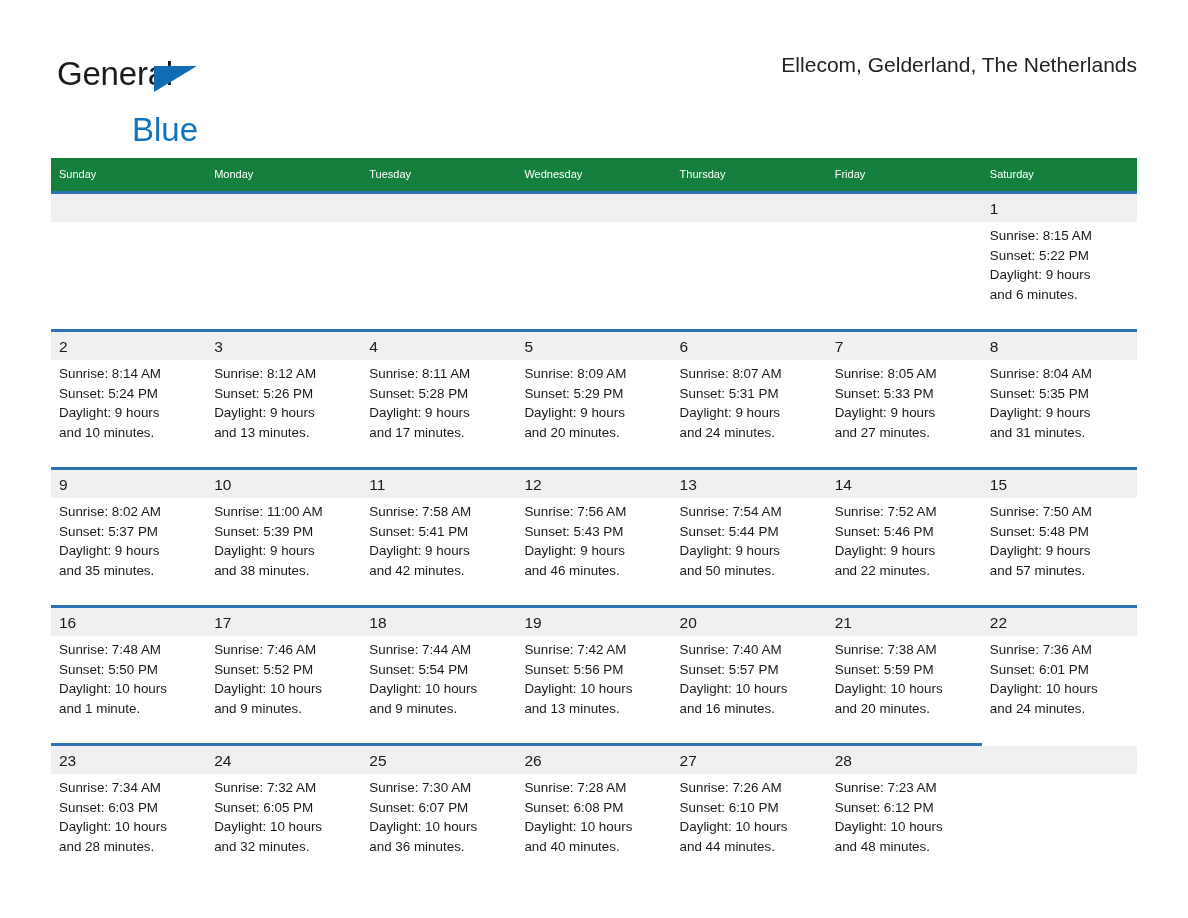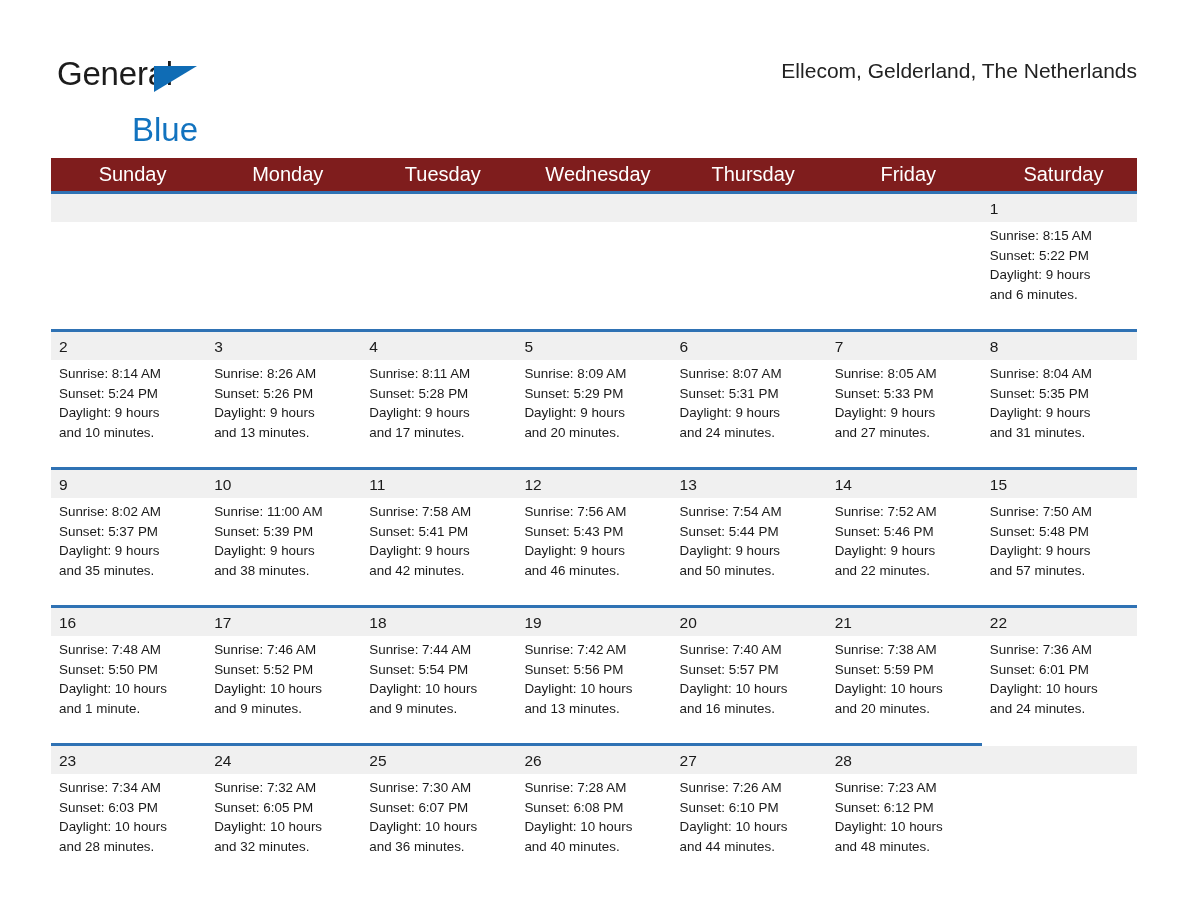--- a/index.html
+++ b/index.html
@@ -76,38 +76,38 @@
     font-size: 41px;
     font-weight: normal;
     color: #111111;
     line-height: 52px;
     letter-spacing: 0px;
   }
   .cal-subtitle {
     font-size: 21px;
     color: #222222;
     line-height: 30px;
-    margin-top: 12px;
+    margin-top: 6px;
   }
 
   
   .calendar {
     position: absolute;
     left: 51px;
     top: 158px;
     width: 1086px;
     border-collapse: collapse;
     table-layout: fixed;
   }
   .calendar th {
-    background: #7f1d1d;
+    background: #15803d;
     color: #ffffff;
     font-weight: normal;
-    font-size: 20px;
-    text-align: center;
+    font-size: 11px;
+    text-align: left;
     padding: 7px 0 8px 8px;
     line-height: 18px;
   }
   .calendar td {
     vertical-align: top;
     padding: 0;
     width: 155px;
     height: 135px;
     background: #ffffff;
   }
@@ -224,21 +224,21 @@
                 <div>Sunset: 5:24 PM</div>
                 <div>Daylight: 9 hours</div>
                 <div>and 10 minutes.</div>
               </div>
             </div>
           </td>
           <td>
             <div class="cell-inner">
               <div class="daynum">3</div>
               <div class="details">
-                <div>Sunrise: 8:26 AM</div>
+                <div>Sunrise: 8:12 AM</div>
                 <div>Sunset: 5:26 PM</div>
                 <div>Daylight: 9 hours</div>
                 <div>and 13 minutes.</div>
               </div>
             </div>
           </td>
           <td>
             <div class="cell-inner">
               <div class="daynum">4</div>
               <div class="details">

